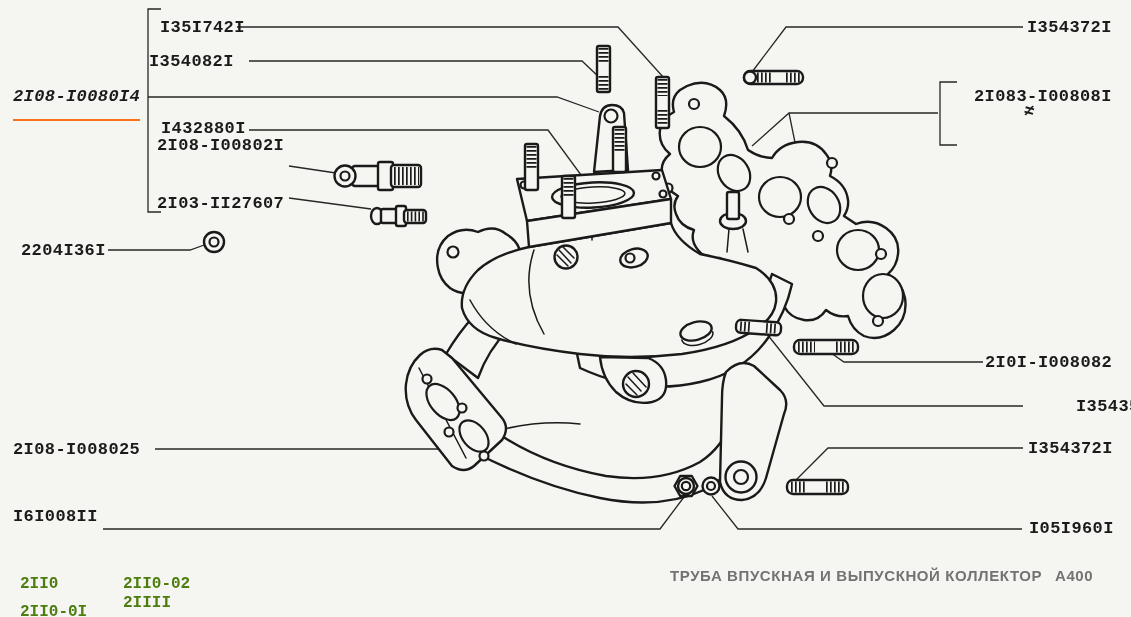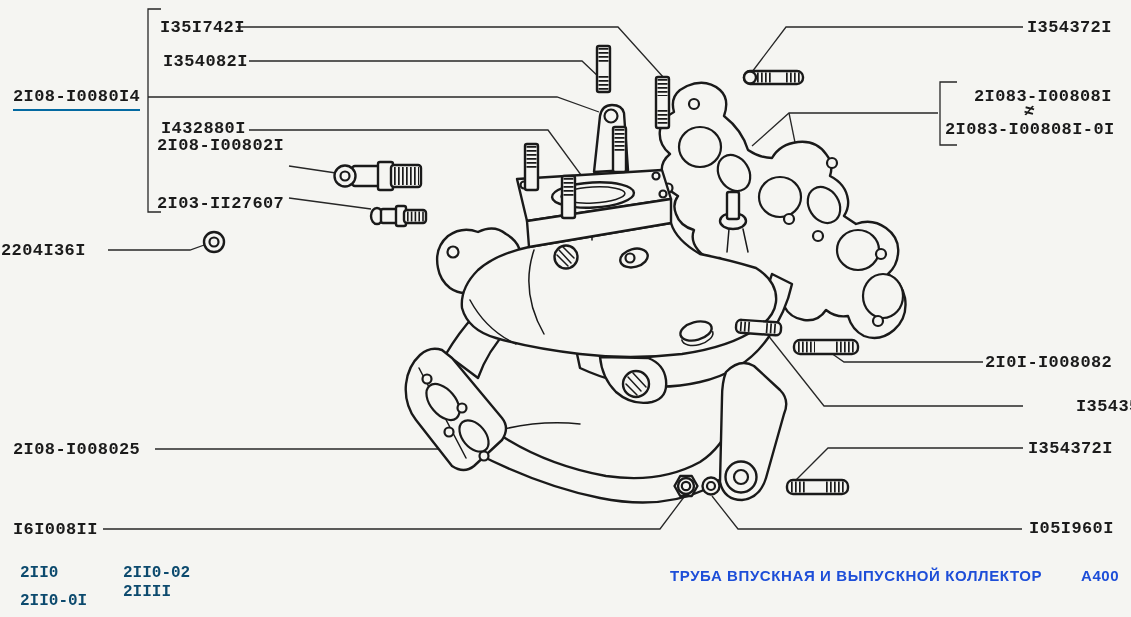--- a/index.html
+++ b/index.html
@@ -11,41 +11,43 @@
     font-family:"Liberation Mono",monospace;
   }
   .callout{
     position:absolute;
     font:600 17px/20px "Liberation Mono",monospace;
     letter-spacing:.4px;
     color:#1b1b1b;
     white-space:nowrap;
   }
   .callout.underlined{
-    border-bottom:2px solid #0369a1;
-    padding-bottom:2px;
+    border-bottom:2px solid #f97316;
+    padding-bottom:12px;
+    font-style:italic;
   }
   .neq{
     position:absolute;
     font:600 17px "Liberation Mono",monospace;
     color:#1b1b1b;
     transform:rotate(14deg);
   }
   .footer-code{
     position:absolute;
     font:700 16px/19px "Liberation Mono",monospace;
     letter-spacing:0;
-    color:#0c4a6e;
+    color:#4d7c0f;
     white-space:pre;
+    margin-top:11px;
   }
   .footer-title{
     position:absolute;
     font:700 15px "Liberation Sans",sans-serif;
     letter-spacing:.6px;
-    color:#1d4ed8;
+    color:#737373;
     white-space:nowrap;
   }
   svg{position:absolute;left:0;top:0;}
   .ld{stroke:#272727;stroke-width:1.3;fill:none;}
   .pt{stroke:#1a1a1a;stroke-width:2.4;fill:#f5f5f2;stroke-linejoin:round;stroke-linecap:round;}
   .ptthin{stroke:#1a1a1a;stroke-width:1.5;fill:none;stroke-linecap:round;}
   .hole{stroke:#1a1a1a;stroke-width:2.2;fill:#f5f5f2;}
 </style>
 </head>
 <body>
@@ -247,36 +249,35 @@
         <ellipse class="pt" cx="377" cy="216" rx="6" ry="8"></ellipse>
         <rect class="pt" x="381" y="209" width="17" height="14" rx="2"></rect>
         <rect class="pt" x="396" y="206" width="10" height="20" rx="2"></rect>
         <rect class="pt" x="404" y="210" width="22" height="13" rx="3"></rect>
         <line x1="407" y1="216.5" x2="424" y2="216.5" stroke="#1a1a1a" stroke-width="10" stroke-dasharray="1.6 2.2"></line>
       </g>
     </g>
   </svg>
 
   <div class="callout" style="left:160px;top:18px">I35I742I</div>
-  <div class="callout" style="left:163px;top:52px">I354082I</div>
+  <div class="callout" style="left:149px;top:52px">I354082I</div>
   <div class="callout underlined" style="left:13px;top:87px">2I08-I0080I4</div>
   <div class="callout" style="left:161px;top:119px">I432880I</div>
   <div class="callout" style="left:157px;top:136px">2I08-I00802I</div>
   <div class="callout" style="left:157px;top:194px">2I03-II27607</div>
-  <div class="callout" style="left:1px;top:241px">2204I36I</div>
+  <div class="callout" style="left:21px;top:241px">2204I36I</div>
   <div class="callout" style="left:13px;top:440px">2I08-I008025</div>
-  <div class="callout" style="left:13px;top:520px">I6I008II</div>
+  <div class="callout" style="left:13px;top:507px">I6I008II</div>
   <div class="callout" style="left:1027px;top:18px">I354372I</div>
   <div class="callout" style="left:974px;top:87px">2I083-I00808I</div>
   <div class="neq" style="left:1024px;top:102px">≠</div>
-  <div class="callout" style="left:945px;top:120px">2I083-I00808I-0I</div>
   <div class="callout" style="left:985px;top:353px">2I0I-I008082</div>
   <div class="callout" style="left:1076px;top:397px">I354352I</div>
   <div class="callout" style="left:1028px;top:439px">I354372I</div>
   <div class="callout" style="left:1029px;top:519px">I05I960I</div>
 
   <div class="footer-code" style="left:20px;top:564px">2II0</div>
   <div class="footer-code" style="left:20px;top:592px">2II0-0I</div>
   <div class="footer-code" style="left:123px;top:564px">2II0-02</div>
   <div class="footer-code" style="left:123px;top:583px">2IIII</div>
   <div class="footer-title" style="left:670px;top:567px">ТРУБА ВПУСКНАЯ И ВЫПУСКНОЙ КОЛЛЕКТОР</div>
-  <div class="footer-title" style="left:1081px;top:567px">A400</div>
+  <div class="footer-title" style="left:1055px;top:567px">A400</div>
 </div>
 
 </body></html>

